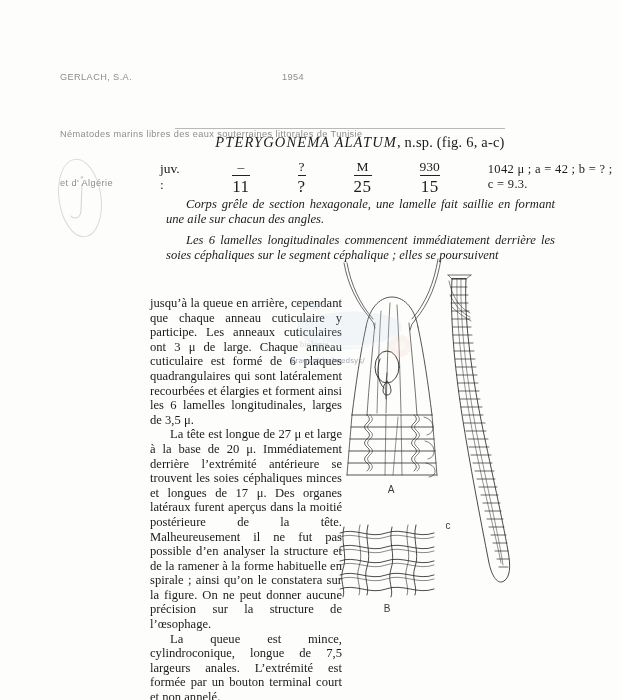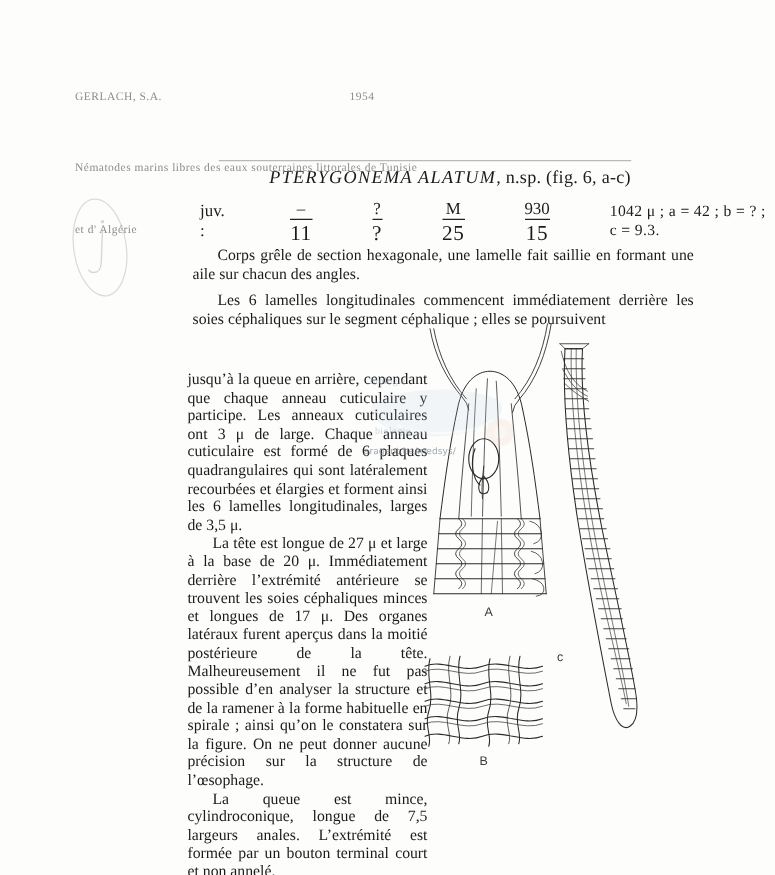--- a/index.html
+++ b/index.html
@@ -8,21 +8,21 @@
     background:#fdfdfb;
     font-family:"Liberation Serif", serif;
     color:#1b1b1b;
     position:relative;
   }
   .page{position:absolute;inset:0;}
 
   
   .stamp{
     position:absolute;left:60px;top:36px;width:530px;
-    font-family:Liberation Serif, serif;
+    font-family:Liberation Sans, sans-serif;
     font-size:9.2px;line-height:16.5px;
     color:#8d8d8d;letter-spacing:.4px;
     white-space:pre;
   }
   .stamp .row1{display:flex;}
   .stamp .row1 .yr{margin-left:150px;}
   .stamp .blk{margin-top:7px;}
   .stamp .blk2{margin-top:8px;}
 
   
@@ -57,21 +57,21 @@
   .formula .frac .num{font-size:13.5px;padding-bottom:1px;}
   .formula .frac .den{font-size:17px;padding-top:2px;letter-spacing:.5px;}
   .formula .bar{width:100%;height:1px;background:#222;}
   .formula .tail{margin-left:4px;font-size:12.5px;letter-spacing:.3px;}
 
   
   .body-wide{
     position:absolute;left:150px;top:197px;width:405px;
     font-size:12.6px;line-height:14.6px;text-align:justify;
   }
-  .body-wide p{margin:0 0 7px 4px;text-indent:20px;}
+  .body-wide p{margin:0 0 7px 16px;text-indent:20px;font-style:italic;}
 
   .body-narrow{
     position:absolute;left:150px;top:296px;width:192px;
     font-size:12.6px;line-height:14.6px;text-align:justify;
   }
   .body-narrow p{margin:0;text-indent:20px;}
   .body-narrow p.cont{text-indent:0;}
 
   
   .figs{position:absolute;left:330px;top:255px;width:268px;height:380px;}

